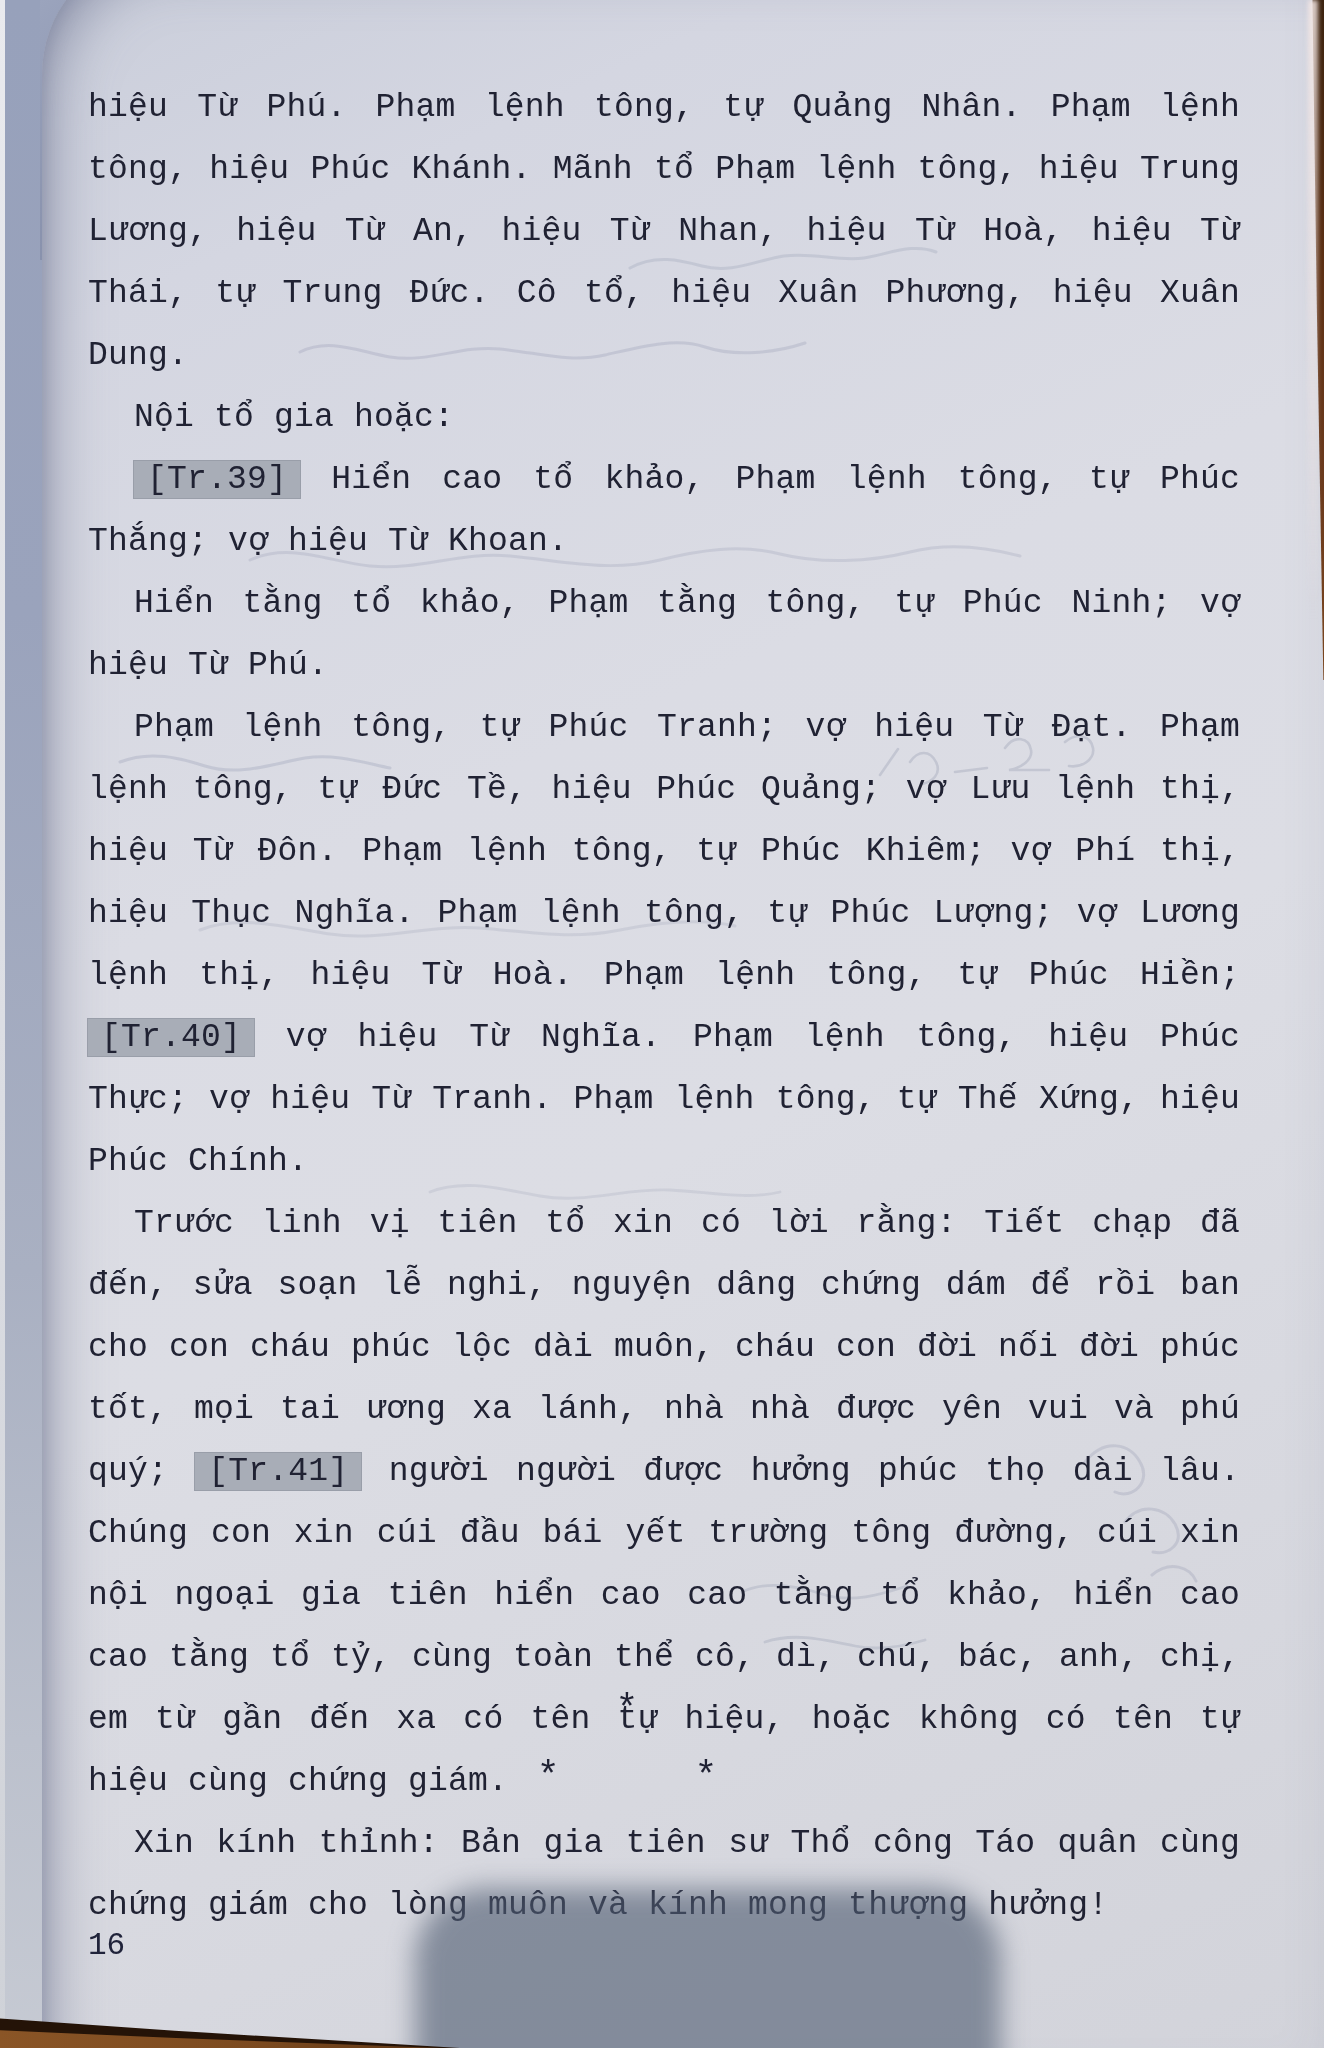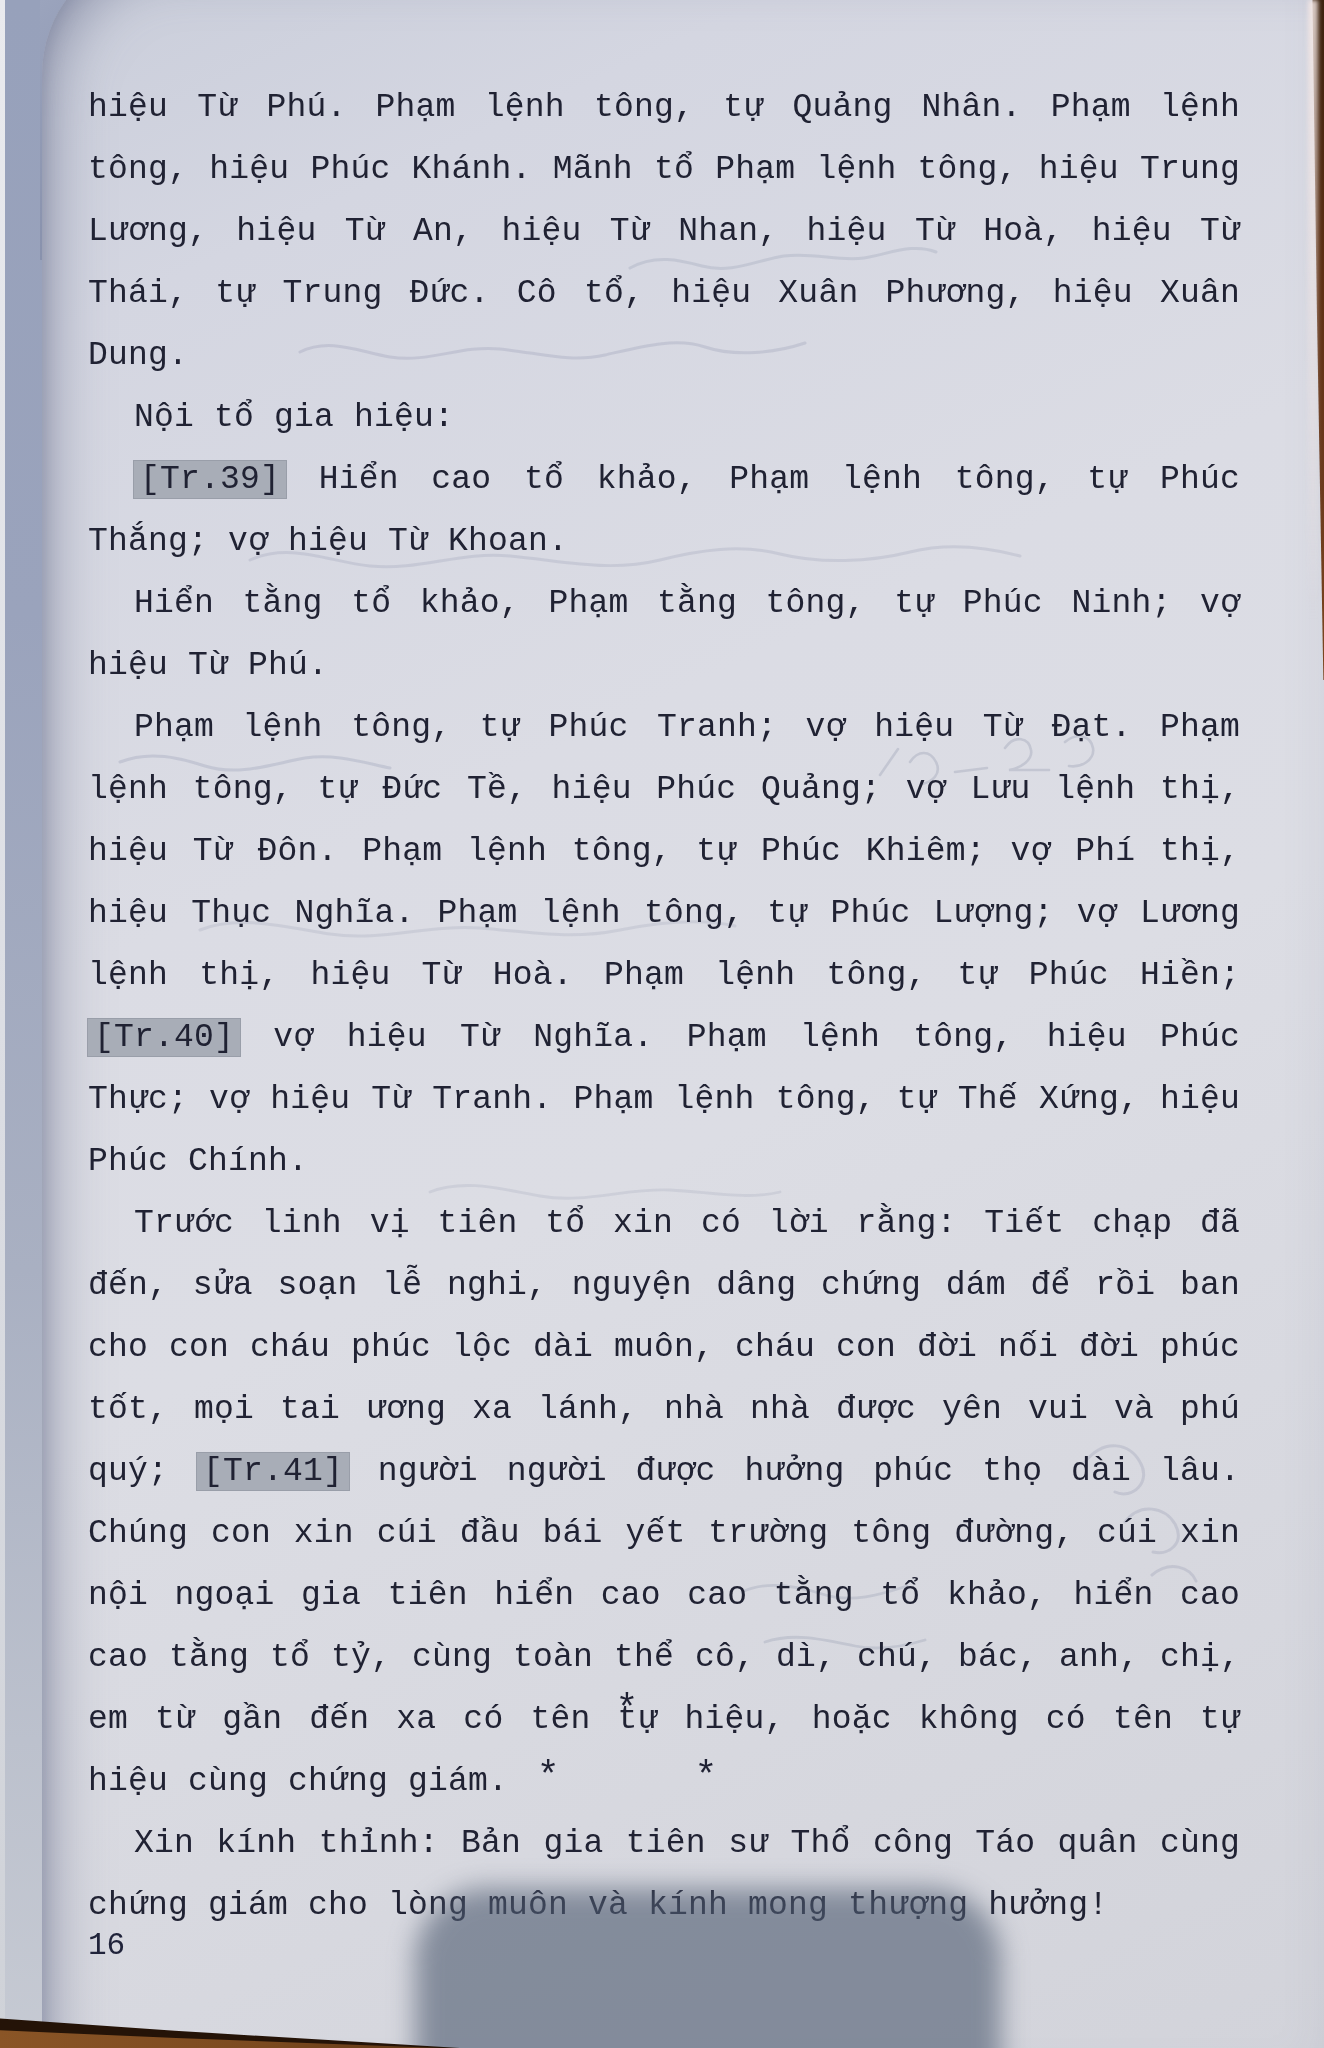--- a/index.html
+++ b/index.html
@@ -49,21 +49,21 @@
     position:absolute;left:46px;top:117px;width:1152px;
     font-size:33px;line-height:62px;color:#202233;
     text-align:justify;z-index:4;
     letter-spacing:0.2px;
   }
   .para{margin:0;}
   .para.indent{text-indent:46px;}
   .marker{
     background:#a8adb7;
     box-shadow:0 0 0 1px #999ea9;
-    padding:0 6px;
+    padding:0 13px;
   }
 
   
   .sep-row{
     position:absolute;left:46px;width:1152px;text-align:center;
     transform:translateX(-37px);
     font-size:38px;color:#1f2133;z-index:4;
   }
   .sep-row-1{top:1728px;}
   .sep-row-2{top:1795px;}
@@ -128,21 +128,21 @@
       <path d="M120,762 c30,-12 60,-4 85,4 c35,11 70,-3 100,-8 c30,-5 60,5 85,10" stroke-width="3" opacity="0.18"></path>
       <path d="M880,775 l18,-26 M910,762 c8,-12 20,-12 26,0 c6,12 -4,20 -14,22 M955,772 l32,-4 M1005,748 c10,-14 24,-10 26,2 c2,10 -10,18 -22,20 l40,0 M1065,742 c12,-10 26,-6 28,6 c2,12 -12,20 -24,18" stroke-width="2.6" opacity="0.2"></path>
       <path d="M200,930 c40,-16 90,-2 130,4 c50,8 100,-10 150,-6 c50,4 90,12 140,2 c40,-8 80,-12 115,-4" stroke-width="3" opacity="0.13"></path>
       <path d="M430,1192 c35,-14 75,-2 110,4 c45,8 85,-8 130,-6 c40,2 75,10 110,2" stroke-width="2.8" opacity="0.12"></path>
       <path d="M1085,1462 c20,-25 45,-18 55,0 c12,20 -8,38 -25,30 M1125,1522 c15,-20 40,-15 50,2 c10,18 -5,32 -22,28 M1152,1575 c18,-15 38,-8 44,6" stroke-width="3" opacity="0.17"></path>
       <path d="M742,1592 c25,-12 55,-6 80,2 c30,10 60,0 85,-8 M765,1642 c30,-10 60,-2 90,4 c25,5 50,0 70,-6" stroke-width="2.8" opacity="0.18"></path>
     </svg>
 
     <div class="text-block">
         <p class="para"><span>hiệu Từ Phú. Phạm lệnh tông, tự Quảng Nhân. Phạm lệnh tông, hiệu Phúc Khánh. Mãnh tổ Phạm lệnh tông, hiệu Trung Lương, hiệu Từ An, hiệu Từ Nhan, hiệu Từ Hoà, hiệu Từ Thái, tự Trung Đức. Cô tổ, hiệu Xuân Phương, hiệu Xuân Dung.</span></p>
-        <p class="para indent"><span>Nội tổ gia hiệu:</span></p>
+        <p class="para indent"><span>Nội tổ gia hoặc:</span></p>
         <p class="para indent"><span class="marker">[Tr.39]</span><span> Hiển cao tổ khảo, Phạm lệnh tông, tự Phúc Thắng; vợ hiệu Từ Khoan.</span></p>
         <p class="para indent"><span>Hiển tằng tổ khảo, Phạm tằng tông, tự Phúc Ninh; vợ hiệu Từ Phú.</span></p>
         <p class="para indent"><span>Phạm lệnh tông, tự Phúc Tranh; vợ hiệu Từ Đạt. Phạm lệnh tông, tự Đức Tề, hiệu Phúc Quảng; vợ Lưu lệnh thị, hiệu Từ Đôn. Phạm lệnh tông, tự Phúc Khiêm; vợ Phí thị, hiệu Thục Nghĩa. Phạm lệnh tông, tự Phúc Lượng; vợ Lương lệnh thị, hiệu Từ Hoà. Phạm lệnh tông, tự Phúc Hiền; </span><span class="marker">[Tr.40]</span><span> vợ hiệu Từ Nghĩa. Phạm lệnh tông, hiệu Phúc Thực; vợ hiệu Từ Tranh. Phạm lệnh tông, tự Thế Xứng, hiệu Phúc Chính.</span></p>
         <p class="para indent"><span>Trước linh vị tiên tổ xin có lời rằng: Tiết chạp đã đến, sửa soạn lễ nghi, nguyện dâng chứng dám để rồi ban cho con cháu phúc lộc dài muôn, cháu con đời nối đời phúc tốt, mọi tai ương xa lánh, nhà nhà được yên vui và phú quý; </span><span class="marker">[Tr.41]</span><span> người người được hưởng phúc thọ dài lâu. Chúng con xin cúi đầu bái yết trường tông đường, cúi xin nội ngoại gia tiên hiển cao cao tằng tổ khảo, hiển cao cao tằng tổ tỷ, cùng toàn thể cô, dì, chú, bác, anh, chị, em từ gần đến xa có tên tự hiệu, hoặc không có tên tự hiệu cùng chứng giám.</span></p>
         <p class="para indent"><span>Xin kính thỉnh: Bản gia tiên sư Thổ công Táo quân cùng chứng giám cho lòng muôn và kính mong thượng hưởng!</span></p>
       </div>
 
     <div class="sep-row sep-row-1">
       <span class="ast">*</span>
     </div>

